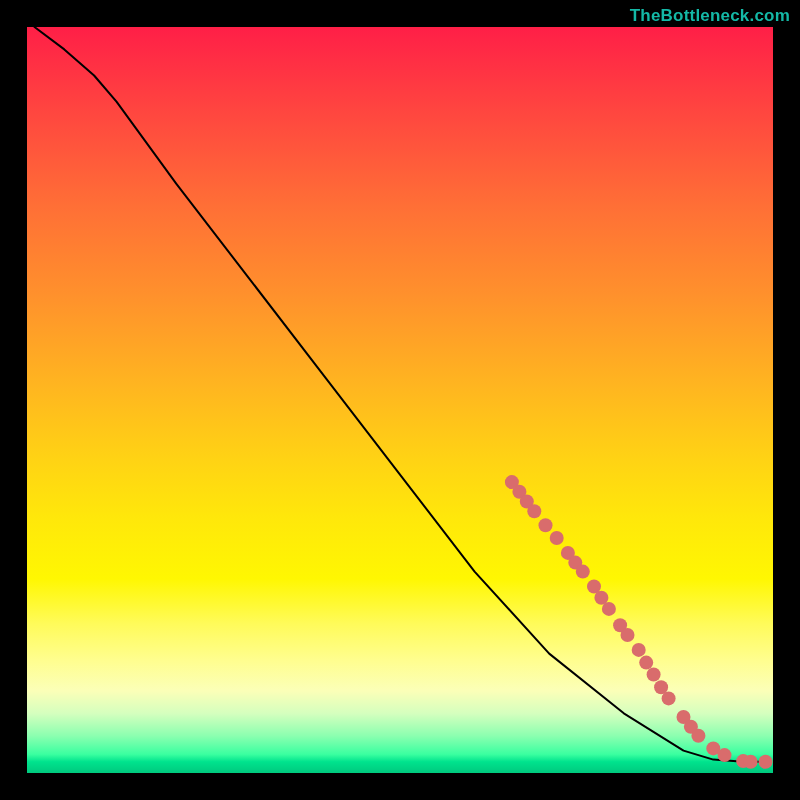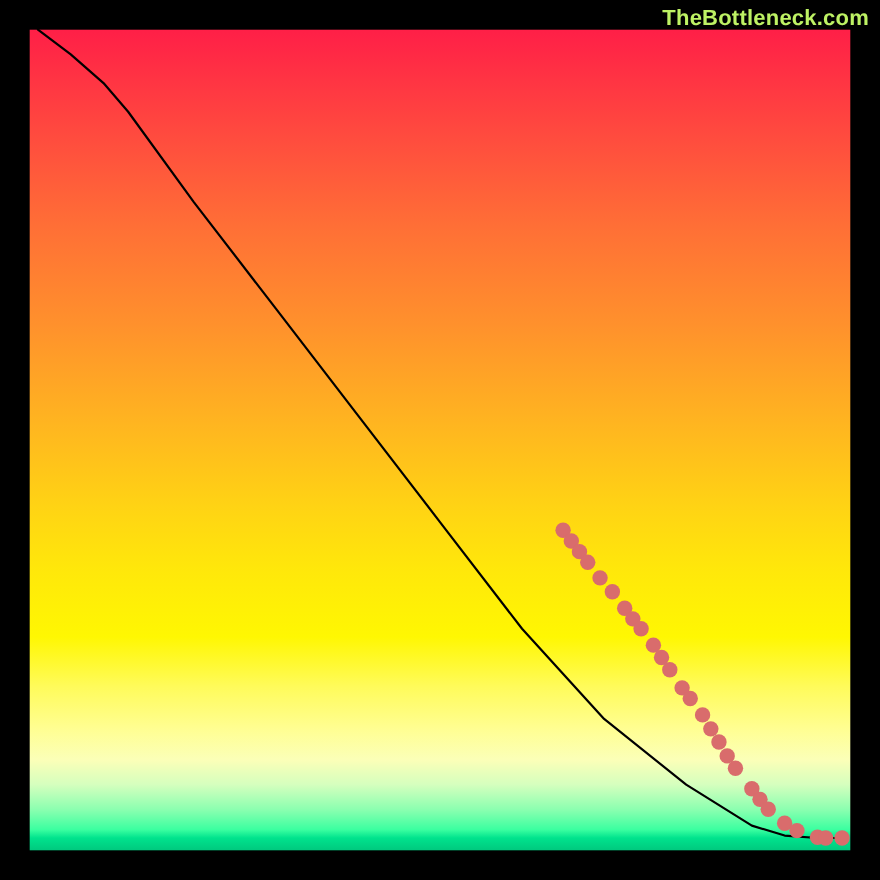--- a/index.html
+++ b/index.html
@@ -33,22 +33,22 @@
       #8cffb0 95%,
       #3affa0 97.5%,
       #00e38d 98.5%,
       #00c97e 100%
     );
   }
   .watermark {
     position: absolute;
     top: 6px;
     right: 10px;
-    color: #bef264;
-    font-size: 20px;
+    color: #14b8a6;
+    font-size: 17px;
     font-weight: 600;
     letter-spacing: 0.2px;
     user-select: none;
   }
   svg.plot {
     position: absolute;
     left: 27px;
     top: 27px;
     width: 746px;
     height: 746px;

